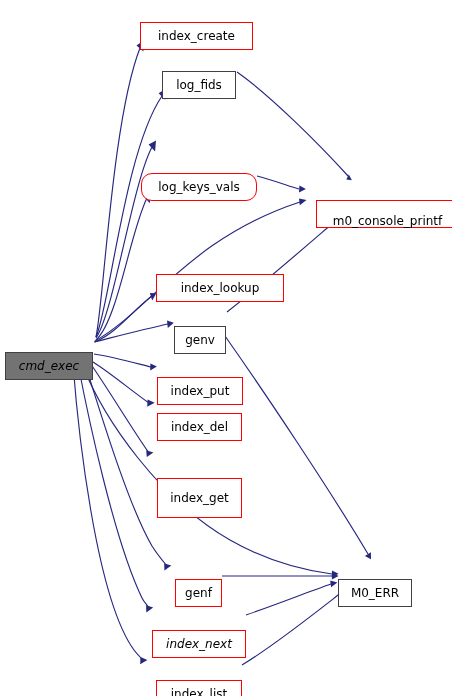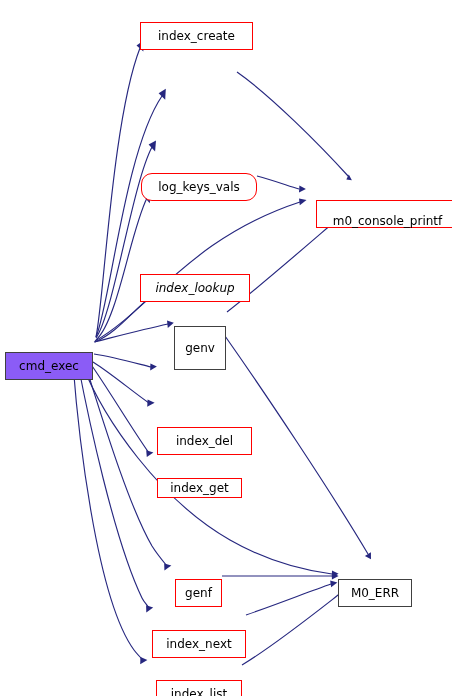--- a/index.html
+++ b/index.html
@@ -6,21 +6,21 @@
   html,body{margin:0;padding:0;background:#ffffff;}
   body{width:452px;height:696px;position:relative;overflow:hidden;
        font-family:"DejaVu Sans","Liberation Sans",sans-serif;}
   #graph{position:absolute;left:0;top:0;width:452px;height:696px;}
   .node{position:absolute;box-sizing:border-box;display:flex;
         align-items:center;justify-content:center;
         font-size:12px;line-height:1;color:#000000;
         background:#ffffff;white-space:nowrap;margin-top:17px;}
   .node.red{border:1.4px solid #ff0000;}
   .node.black{border:1.4px solid #404040;}
-  .node.current{border:1.4px solid #404040;background:#8b5cf6;}
+  .node.current{border:1.4px solid #404040;background:#737373;font-style:italic;}
   svg.edges{position:absolute;left:0;top:0;width:452px;height:696px;
             pointer-events:none;}
   .edge{fill:none;stroke:#26277f;stroke-width:1.15px;}
   .arrow{fill:#26277f;stroke:none;}
 </style>
 </head>
 <body>
 
 <div id="graph">
 
@@ -134,56 +134,62 @@
   </svg>
 
   <div class="node current" style="left:5px;top:335px;width:88px;height:28px;">
     <span>cmd_exec</span>
   </div>
 
   <div class="node red" style="left:140px;top:5px;width:113px;height:28px;">
     <span>index_create</span>
   </div>
 
+  <div class="node black" style="left:162px;top:54px;width:74px;height:28px;">
+    <span>log_fids</span>
+  </div>
 
 
   <div class="node red" style="left:141px;top:156px;width:116px;height:28px;border-radius:11px;">
     <span>log_keys_vals</span>
   </div>
 
   <div class="node red" style="left:316px;top:183px;width:143px;height:28px;align-items:flex-end;">
     <span>m0_console_printf</span>
   </div>
 
-  <div class="node red" style="left:140px;top:257px;width:110px;height:28px;font-style:italic;">
+  <div class="node red" style="left:156px;top:257px;width:128px;height:28px;">
     <span>index_lookup</span>
   </div>
 
-  <div class="node black" style="left:174px;top:309px;width:52px;height:44px;">
+  <div class="node black" style="left:174px;top:309px;width:52px;height:28px;">
     <span>genv</span>
   </div>
 
+  <div class="node red" style="left:157px;top:360px;width:86px;height:28px;">
+    <span>index_put</span>
+  </div>
 
-  <div class="node red" style="left:157px;top:410px;width:95px;height:28px;">
+  <div class="node red" style="left:157px;top:396px;width:85px;height:28px;">
     <span>index_del</span>
   </div>
 
-  <div class="node red" style="left:157px;top:461px;width:85px;height:20px;">
+  <div class="node red" style="left:157px;top:461px;width:85px;height:40px;">
     <span>index_get</span>
   </div>
 
   <div class="node red" style="left:175px;top:562px;width:47px;height:28px;text-align:right;">
     <span>genf</span>
   </div>
 
   <div class="node black" style="left:338px;top:562px;width:74px;height:28px;">
     <span>M0_ERR</span>
   </div>
 
-  <div class="node red" style="left:152px;top:613px;width:94px;height:28px;">
+  <div class="node red" style="left:152px;top:613px;width:94px;height:28px;font-style:italic;">
     <span>index_next</span>
   </div>
 
   <div class="node red" style="left:156px;top:663px;width:86px;height:28px;">
     <span>index_list</span>
   </div>
 
 </div>
 
 </body></html>

